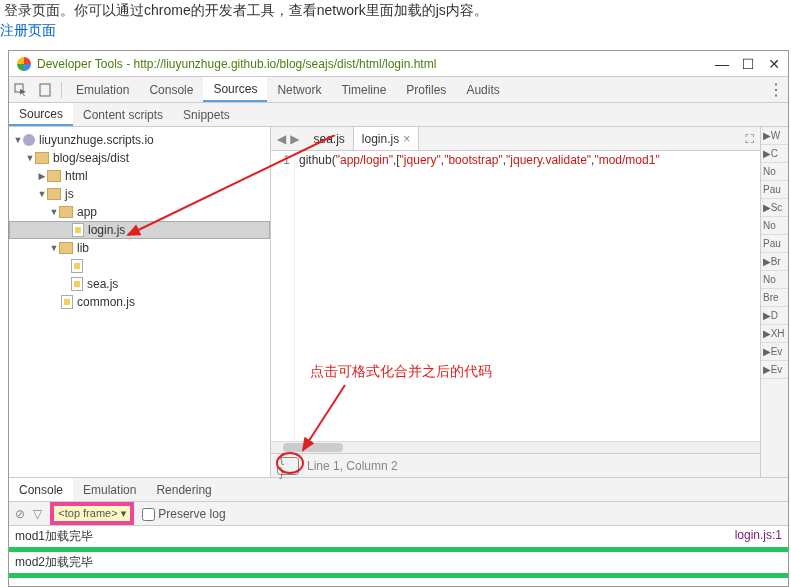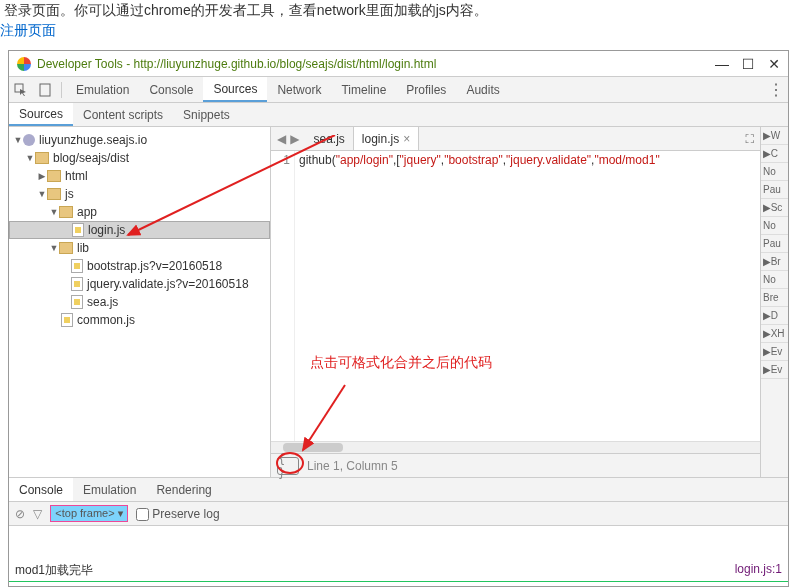--- a/index.html
+++ b/index.html
@@ -59,25 +59,25 @@
 
 .right-pane { width: 28px; border-left: 1px solid #ccc; background: #f3f3f3; }
 .rp-item { font-size: 10px; color: #666; padding: 3px 2px; border-bottom: 1px solid #ddd; white-space: nowrap; overflow: hidden; }
 
 .bottom { border-top: 1px solid #ccc; }
 .btabs { height: 24px; display: flex; align-items: center; background: #f3f3f3; border-bottom: 1px solid #ccc; }
 .btab { padding: 0 10px; height: 100%; display: flex; align-items: center; cursor: pointer; color: #555; }
 .btab.active { background: #fff; color: #333; }
 
 .console-tb { height: 24px; display: flex; align-items: center; gap: 8px; padding: 0 6px; border-bottom: 1px solid #ccc; background: #f3f3f3; }
-.sel { border: 1px solid #ec4899; padding: 1px 4px; background: #7dd3fc; color: #555; font-size: 11px; }
+.sel { border: 4px solid #ec4899; padding: 1px 4px; background: #fef9c3; color: #555; font-size: 11px; }
 .cb-wrap { display: flex; align-items: flex-end; gap: 3px; color: #555; }
 
 .console-msgs { min-height: 40px; }
-.cmsg { padding: 2px 6px; border-bottom: 1px solid #22c55e; display: flex; margin-top: 34px; }
+.cmsg { padding: 2px 6px; border-bottom: 5px solid #22c55e; display: flex; }
 .cmsg-txt { flex: 1; }
 .cmsg-src { color: #701a75; }
 
 .annot-arrow { position: absolute; pointer-events: none; }
 .annot-text { position: absolute; color: #e02020; font-size: 14px; font-family: SimSun, serif; }
 .circle { position: absolute; width: 28px; height: 22px; border: 2px solid #e02020; border-radius: 50%; pointer-events: none; }
 </style>
 </head>
 <body>
 
@@ -125,21 +125,21 @@
       <div class="subtab active">Sources</div>
       <div class="subtab">Content scripts</div>
       <div class="subtab">Snippets</div>
     </div>
 
   <div class="main">
     <div class="tree-pane">
       <div class="tree-item">
           <span class="tw">▼</span>
           <span class="cloud-icon"></span>
-          <span>liuyunzhuge.seajs.io</span>
+          <span>liuyunzhuge.scripts.io</span>
         </div>
       <div class="tree-item" style="padding-left:16px">
           <span class="tw">▼</span>
           <span class="fold-icon"></span>
           <span>blog/seajs/dist</span>
         </div>
       <div class="tree-item" style="padding-left:28px">
           <span class="tw">▶</span>
           <span class="fold-icon"></span>
           <span>html</span>
@@ -158,25 +158,20 @@
           <span class="file-icon js"></span>
           <span>login.js</span>
         </div>
       <div class="tree-item" style="padding-left:40px">
           <span class="tw">▼</span>
           <span class="fold-icon"></span>
           <span>lib</span>
         </div>
       <div class="tree-item" style="padding-left:62px">
           <span class="file-icon js"></span>
-          <span>bootstrap.js?v=20160518</span>
-        </div>
-      <div class="tree-item" style="padding-left:62px">
-          <span class="file-icon js"></span>
-          <span>jquery.validate.js?v=20160518</span>
         </div>
       <div class="tree-item" style="padding-left:62px">
           <span class="file-icon js"></span>
           <span>sea.js</span>
         </div>
       <div class="tree-item" style="padding-left:52px">
           <span class="file-icon js"></span>
           <span>common.js</span>
         </div>
     </div>
@@ -201,21 +196,21 @@
       </div>
       <div class="code-area">
         <div class="gutter">1</div>
         <div class="code-line"><span class="kw">github</span>(<span class="str">"app/login"</span>,[<span class="str">"jquery"</span>,<span class="str">"bootstrap"</span>,<span class="str">"jquery.validate"</span>,<span class="str">"mod/mod1"</span></div>
       </div>
       <div class="hscroll">
           <div class="hscroll-thumb"></div>
         </div>
       <div class="status-bar">
         <div class="pretty-btn">{ }</div>
-        <span>Line 1, Column 5</span>
+        <span>Line 1, Column 2</span>
       </div>
     </div>
 
     <div class="right-pane" id="rightPanel">
         <div class="rp-item">▶W</div>
         <div class="rp-item">▶C</div>
         <div class="rp-item">No</div>
         <div class="rp-item">Pau</div>
         <div class="rp-item">▶Sc</div>
         <div class="rp-item">No</div>
@@ -268,14 +263,14 @@
   <line x1="215" y1="0" x2="8" y2="100" stroke="#e02020" stroke-width="2" marker-end="url(#ah1)"></line>
 </svg>
 <svg class="annot-arrow" style="left:295px;top:380px;width:60px;height:80px">
   <defs>
       <marker id="ah2" markerWidth="8" markerHeight="8" refX="6" refY="3" orient="auto">
         <path d="M0,0 L7,3 L0,6 Z" fill="#e02020"></path>
       </marker>
     </defs>
   <line x1="50" y1="5" x2="8" y2="70" stroke="#e02020" stroke-width="2" marker-end="url(#ah2)"></line>
 </svg>
-<div class="annot-text" style="left:310px;top:354px">点击可格式化合并之后的代码</div>
+<div class="annot-text" style="left:310px;top:363px">点击可格式化合并之后的代码</div>
 <div class="circle" style="left:276px;top:452px"></div>
 
 </body></html>

